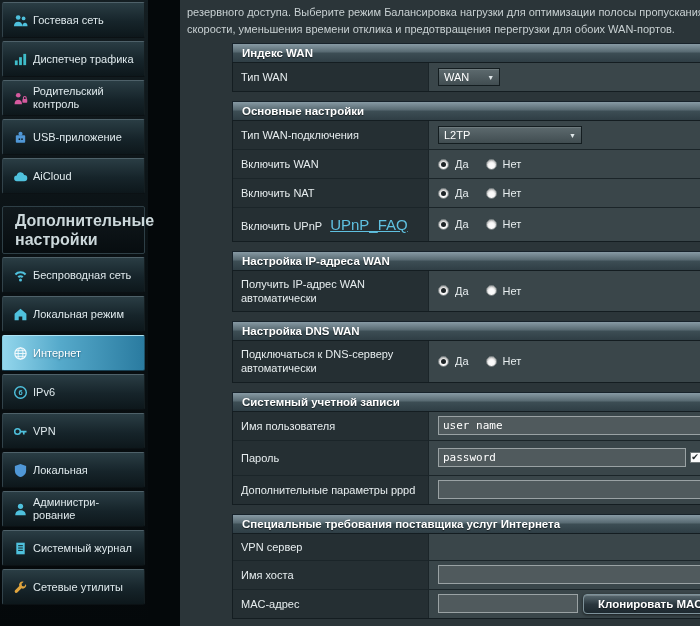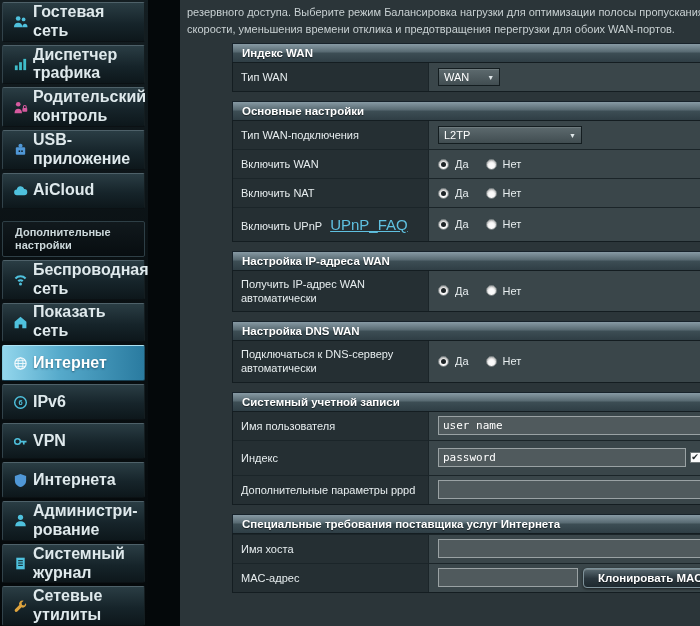--- a/index.html
+++ b/index.html
@@ -23,29 +23,29 @@
     background:linear-gradient(180deg,#2a3d44 0%,#16242a 55%,#0d171b 100%);
     border:1px solid;border-color:#4e6169 #141d20 #0b1114 #32434b;
     border-radius:2px;cursor:pointer;
   }
   .side-item.selected{
     background:linear-gradient(90deg,#93d6ec 0%,#56aacb 40%,#2a7ba0 100%);
     border-color:#aee2f2 #1d5066 #163f52 #84cade;
   }
   .side-item.selected .side-label{color:#ffffff;text-shadow:0 1px 2px rgba(0,40,60,.55);}
   .side-label{
-    font-size:16px;font-weight:bold;color:#dfe9ec;line-height:1.18;
+    font-size:11px;font-weight:normal;color:#dfe9ec;line-height:1.18;
     padding-right:2px;
   }
   .adv-header{
     margin-top:9px;
     background:linear-gradient(180deg,#11191d,#070d10);
     border:1px solid #2e3f46;border-radius:2px;
     padding:4px 6px 4px 12px;
-    font-size:11px;font-weight:bold;color:#ccd8db;line-height:1.2;
+    font-size:16px;font-weight:bold;color:#ccd8db;line-height:1.2;
   }
   .icn{width:26px;height:18px;flex:none;display:flex;align-items:center;justify-content:center;}
   .icn svg{width:15px;height:15px;fill:currentColor;}
   .c-cyan{color:#4fc1dd}.c-teal{color:#3fbcc9}.c-pink{color:#d65a9f}
   .c-blue{color:#5097d6}.c-white{color:#f2fafd}.c-orange{color:#dfa43e}
 
   
   .main{flex:1;background:#2b3539;box-sizing:border-box;padding:2px 8px 0 5px;margin-left:32px;}
   .intro{
     font-size:11px;color:#c9d1d3;line-height:1.5;margin:2px 2px 6px 2px;
@@ -191,21 +191,21 @@
       </span>
       <span class="side-label">Беспроводная сеть</span>
     </div>
 
     <div class="side-item">
       <span class="icn c-cyan">
         <svg viewBox="0 0 16 16">
             <path d="M8 1.8l6.3 5.4V14h-4.4v-4H6.1v4H1.7V7.2z"></path>
           </svg>
       </span>
-      <span class="side-label">Показать сеть</span>
+      <span class="side-label">Локальная режим</span>
     </div>
 
     <div class="side-item selected">
       <span class="icn c-white">
         <svg viewBox="0 0 16 16">
             <circle cx="8" cy="8" r="6" fill="none" stroke="currentColor" stroke-width="1.3"></circle>
             <ellipse cx="8" cy="8" rx="2.6" ry="6" fill="none" stroke="currentColor" stroke-width="1"></ellipse>
             <path d="M2.2 8h11.6M3 5h10M3 11h10" fill="none" stroke="currentColor" stroke-width="1"></path>
           </svg>
       </span>
@@ -231,21 +231,21 @@
       </span>
       <span class="side-label">VPN</span>
     </div>
 
     <div class="side-item">
       <span class="icn c-blue">
         <svg viewBox="0 0 16 16">
             <path d="M8 1l6 2.1v5c0 3.9-2.7 6.2-6 6.9-3.3-.7-6-3-6-6.9v-5z"></path>
           </svg>
       </span>
-      <span class="side-label">Интернета</span>
+      <span class="side-label">Локальная</span>
     </div>
 
     <div class="side-item">
       <span class="icn c-cyan">
         <svg viewBox="0 0 16 16">
             <circle cx="8" cy="4.6" r="2.8"></circle>
             <path d="M2.4 14c0-3.4 2.5-5.1 5.6-5.1s5.6 1.7 5.6 5.1z"></path>
           </svg>
       </span>
       <span class="side-label">Администри-рование</span>
@@ -371,21 +371,21 @@
     <div class="section">
       <div class="sec-title">Системный учетной записи</div>
       <div class="tbl">
         <div class="row">
           <div class="cell-label">Имя пользователя</div>
           <div class="cell-ctrl">
             <input class="txt" type="text" value="user name" style="">
           </div>
         </div>
         <div class="row">
-          <div class="cell-label">Индекс</div>
+          <div class="cell-label">Пароль</div>
           <div class="cell-ctrl col">
             <input class="txt" type="text" value="password" style="">
             <span style="display:flex;align-items:center;gap:5px;">
               <span class="checkbox">✔</span>
               <span>Показать пароль</span>
             </span>
           </div>
         </div>
         <div class="row">
           <div class="cell-label">Дополнительные параметры pppd</div>
@@ -393,20 +393,21 @@
             <input class="txt" type="text" style="">
           </div>
         </div>
       </div>
     </div>
 
     <div class="section">
       <div class="sec-title">Специальные требования поставщика услуг Интернета</div>
       <div class="tbl">
         <div class="row">
+          <div class="cell-label">VPN сервер</div>
         </div>
         <div class="row">
           <div class="cell-label">Имя хоста</div>
           <div class="cell-ctrl">
             <input class="txt" type="text" style="">
           </div>
         </div>
         <div class="row">
           <div class="cell-label">MAC-адрес</div>
           <div class="cell-ctrl">

